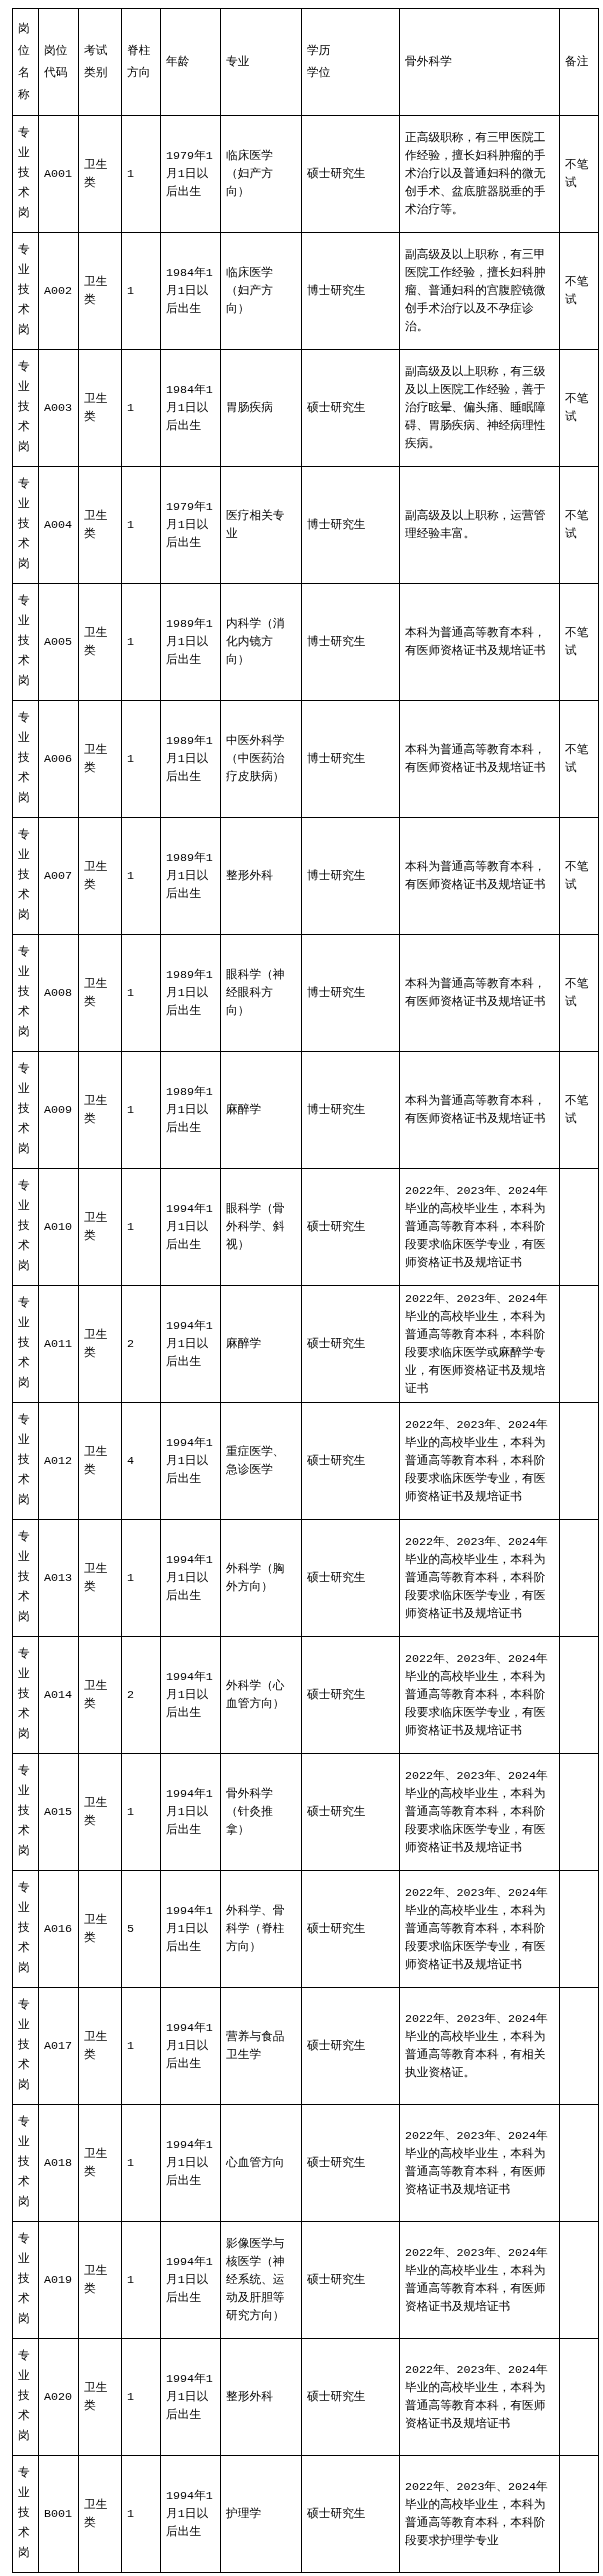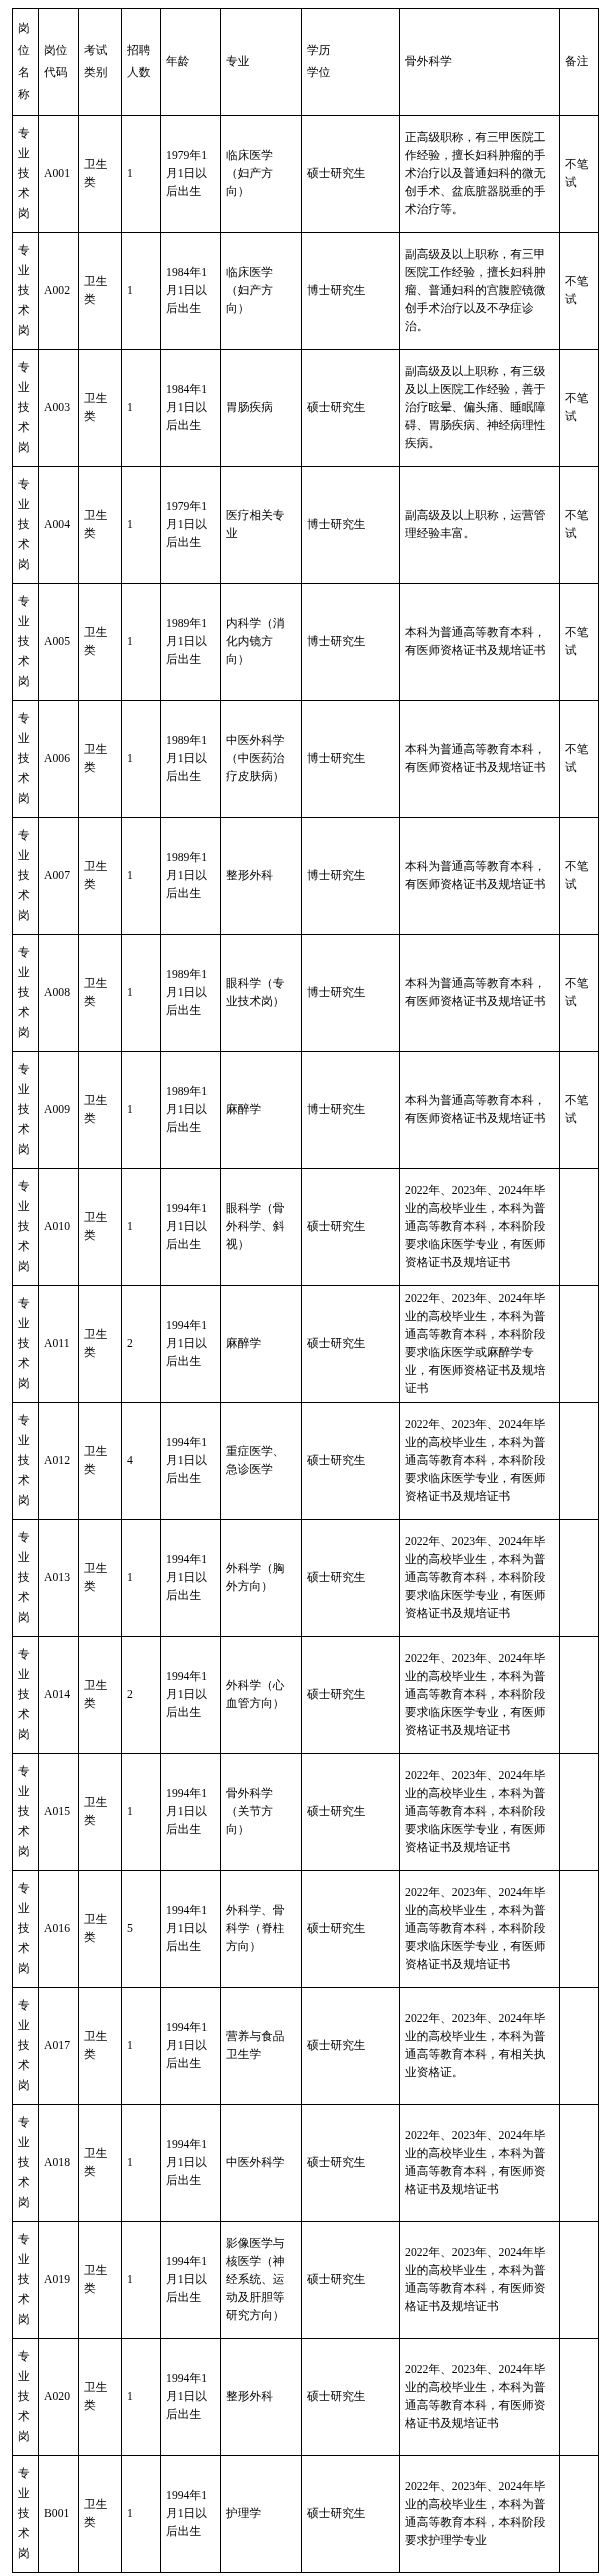--- a/index.html
+++ b/index.html
@@ -3,21 +3,21 @@
 <meta charset="utf-8">
 <style>
   html, body { margin: 0; padding: 0; background: #ffffff; }
   .page {
     position: relative;
     width: 603px;
     height: 2576px;
     box-sizing: border-box;
     padding: 8.1px 5.4px 0 11.7px;
     background: #ffffff;
-    font-family: Liberation Serif, serif;
+    font-family: Liberation Mono, monospace;
     color: #000000;
     overflow: hidden;
   }
   table.jobs {
     border-collapse: collapse;
     table-layout: fixed;
     width: 585px;
   }
   table.jobs th, table.jobs td {
     border: 0.9px solid #000000;
@@ -63,21 +63,21 @@
         <col class="c-major">
         <col class="c-degree">
         <col class="c-cond">
         <col class="c-note">
     </colgroup>
     <thead>
       <tr>
         <th>岗位名称</th>
         <th>岗位代码</th>
         <th>考试类别</th>
-        <th>招聘人数</th>
+        <th>脊柱方向</th>
         <th>年龄</th>
         <th>专业</th>
         <th>学历
 学位</th>
         <th>骨外科学</th>
         <th>备注</th>
       </tr>
     </thead>
     <tbody>
   <tr>
@@ -163,21 +163,21 @@
     <td class="cell-cond">本科为普通高等教育本科，有医师资格证书及规培证书</td>
     <td class="cell-note">不笔试</td>
   </tr>
 
   <tr>
     <td class="cell-name">专业技术岗</td>
     <td class="cell-code">A008</td>
     <td class="cell-cat">卫生类</td>
     <td class="cell-count">1</td>
     <td class="cell-age">1989年1月1日以后出生</td>
-    <td class="cell-major">眼科学（专业技术岗）</td>
+    <td class="cell-major">眼科学（神经眼科方向）</td>
     <td class="cell-degree">博士研究生</td>
     <td class="cell-cond">本科为普通高等教育本科，有医师资格证书及规培证书</td>
     <td class="cell-note">不笔试</td>
   </tr>
 
   <tr>
     <td class="cell-name">专业技术岗</td>
     <td class="cell-code">A009</td>
     <td class="cell-cat">卫生类</td>
     <td class="cell-count">1</td>
@@ -247,21 +247,21 @@
     <td class="cell-cond">2022年、2023年、2024年毕业的高校毕业生，本科为普通高等教育本科，本科阶段要求临床医学专业，有医师资格证书及规培证书</td>
     <td class="cell-note"></td>
   </tr>
 
   <tr>
     <td class="cell-name">专业技术岗</td>
     <td class="cell-code">A015</td>
     <td class="cell-cat">卫生类</td>
     <td class="cell-count">1</td>
     <td class="cell-age">1994年1月1日以后出生</td>
-    <td class="cell-major">骨外科学（关节方向）</td>
+    <td class="cell-major">骨外科学（针灸推拿）</td>
     <td class="cell-degree">硕士研究生</td>
     <td class="cell-cond">2022年、2023年、2024年毕业的高校毕业生，本科为普通高等教育本科，本科阶段要求临床医学专业，有医师资格证书及规培证书</td>
     <td class="cell-note"></td>
   </tr>
 
   <tr>
     <td class="cell-name">专业技术岗</td>
     <td class="cell-code">A016</td>
     <td class="cell-cat">卫生类</td>
     <td class="cell-count">5</td>
@@ -283,21 +283,21 @@
     <td class="cell-cond">2022年、2023年、2024年毕业的高校毕业生，本科为普通高等教育本科，有相关执业资格证。</td>
     <td class="cell-note"></td>
   </tr>
 
   <tr>
     <td class="cell-name">专业技术岗</td>
     <td class="cell-code">A018</td>
     <td class="cell-cat">卫生类</td>
     <td class="cell-count">1</td>
     <td class="cell-age">1994年1月1日以后出生</td>
-    <td class="cell-major">中医外科学</td>
+    <td class="cell-major">心血管方向</td>
     <td class="cell-degree">硕士研究生</td>
     <td class="cell-cond">2022年、2023年、2024年毕业的高校毕业生，本科为普通高等教育本科，有医师资格证书及规培证书</td>
     <td class="cell-note"></td>
   </tr>
 
   <tr>
     <td class="cell-name">专业技术岗</td>
     <td class="cell-code">A019</td>
     <td class="cell-cat">卫生类</td>
     <td class="cell-count">1</td>

